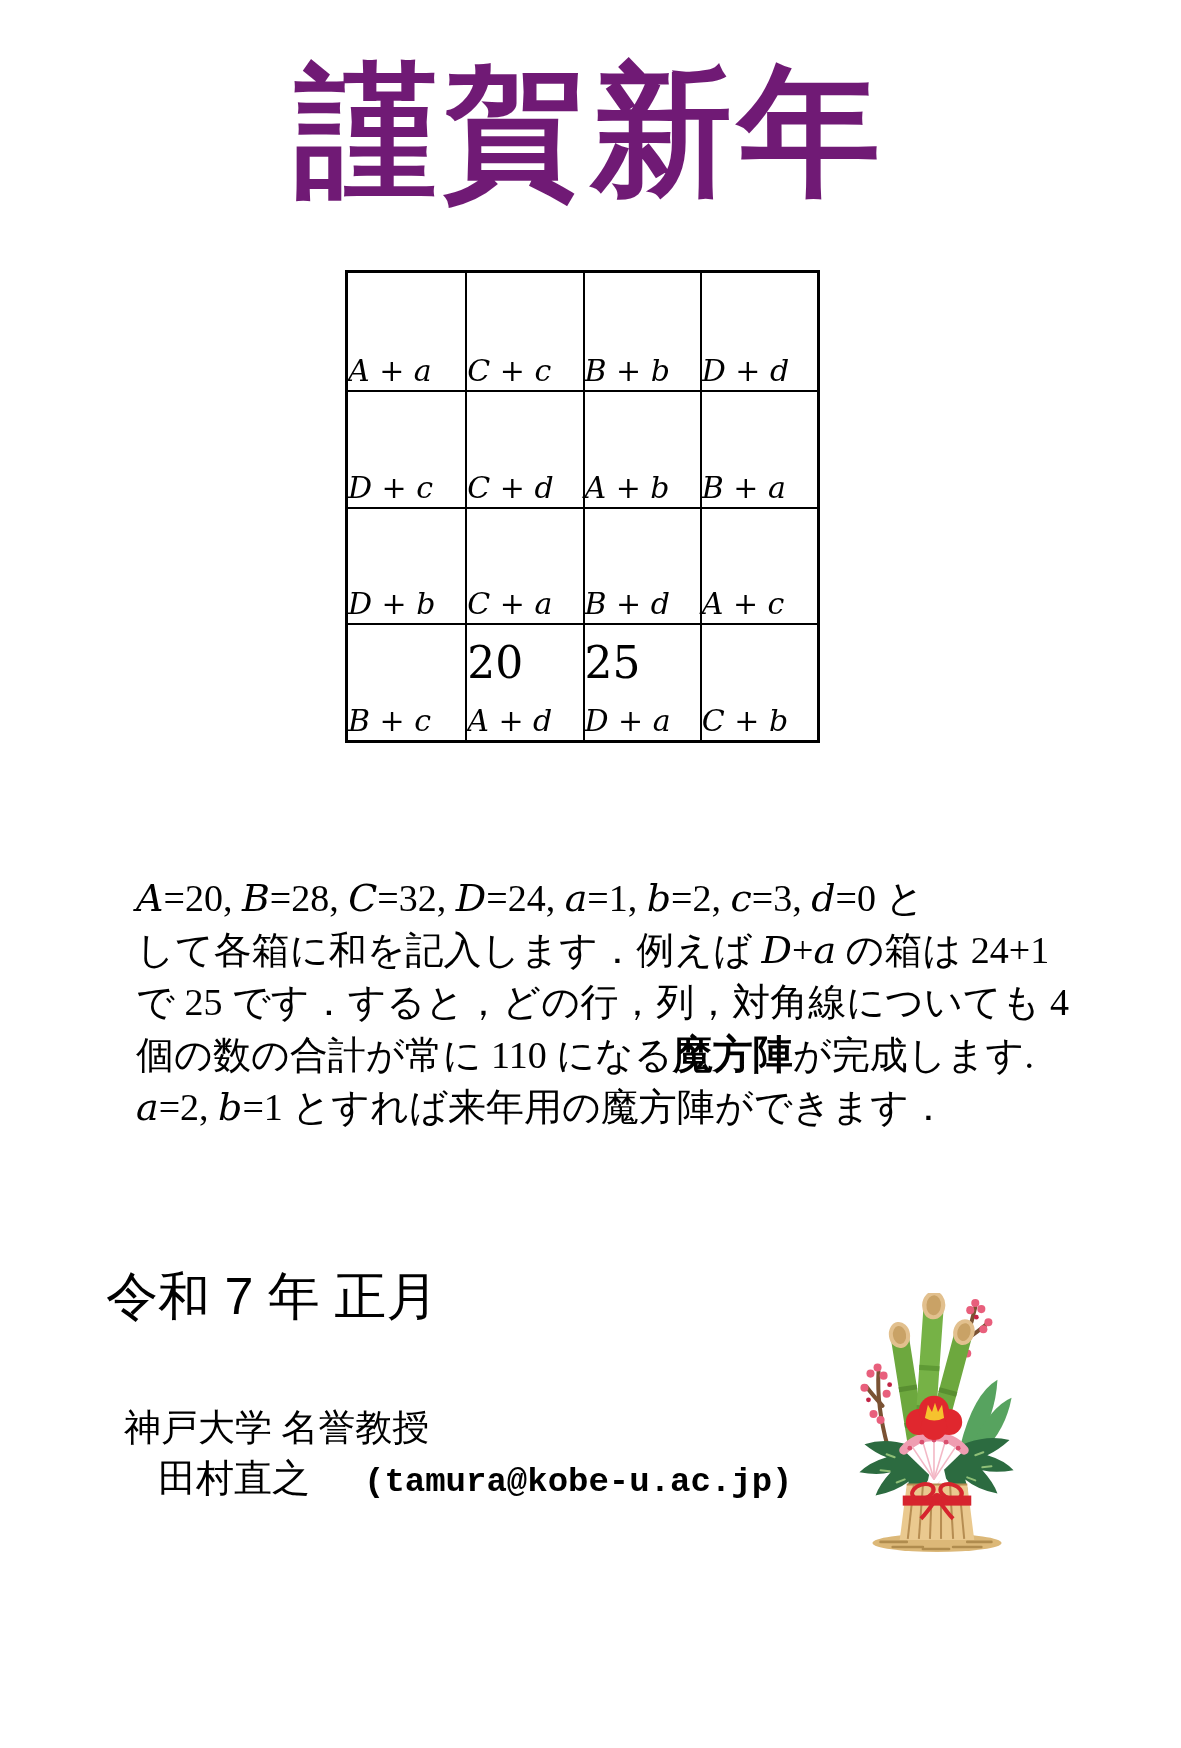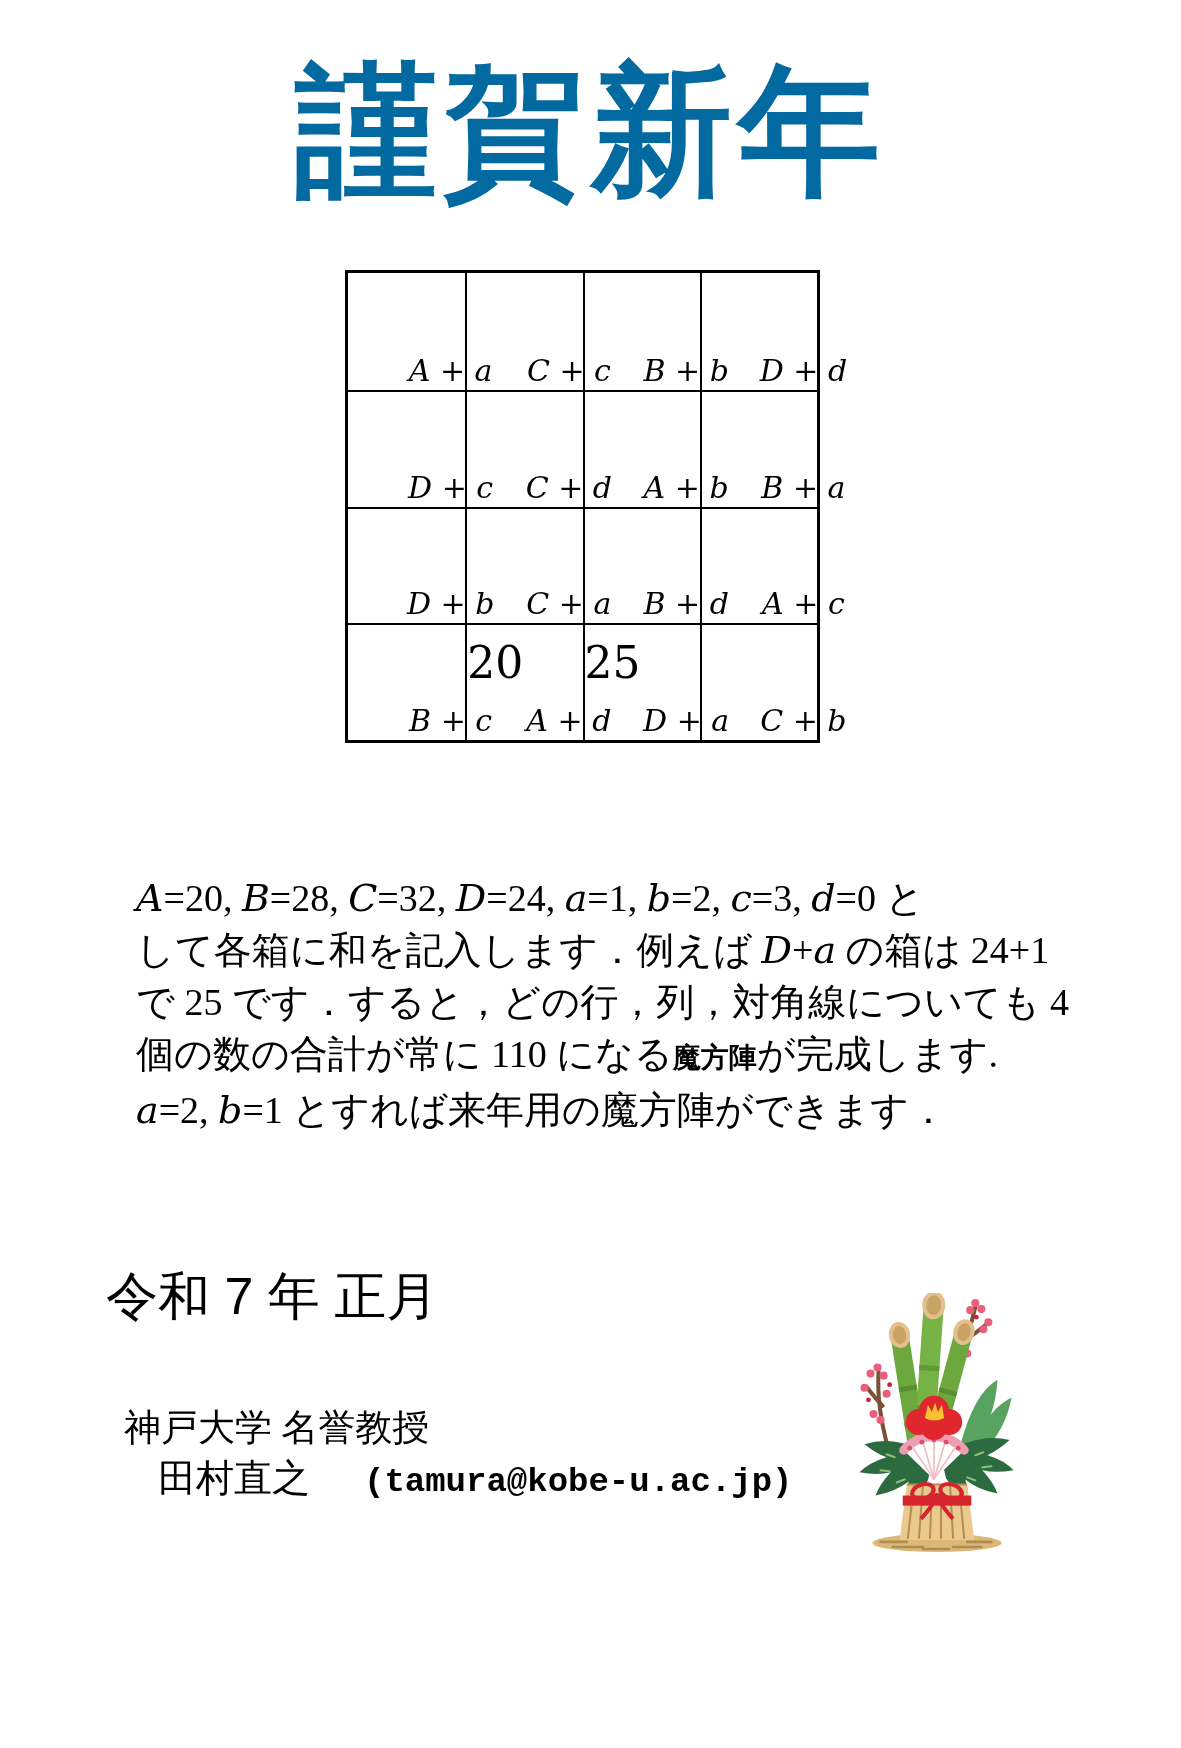--- a/index.html
+++ b/index.html
@@ -29,41 +29,40 @@
     grid-template-rows:repeat(4,1fr);
     border:3px solid #000;
     box-sizing:border-box;
     background:#fff;
   }
   .cell{position:relative;border-left:2px solid #000;border-top:2px solid #000;}
   .cell:nth-child(4n+1){border-left:none;}
   .cell:nth-child(-n+4){border-top:none;}
   .expr{
     position:absolute;bottom:4px;left:0;width:100%;
-    text-align:center;
+    text-align:left;
     font-style:italic;
     font-size:30px;line-height:1;
     font-family:"DejaVu Serif","Liberation Serif",serif;
-    margin-left:44px;
   }
   .num{
     position:absolute;top:16px;left:0;width:100%;
     font-size:44px;line-height:1;
     font-family:"DejaVu Serif","Liberation Serif",serif;
   }
   
   .para{
     position:absolute;left:104px;top:872px;width:982px;
     font-size:38px;line-height:52px;
     white-space:pre-wrap;
     margin-left:32px;
   }
   .pline{white-space:pre;}
   .it{font-style:italic;font-family:"DejaVu Serif","Liberation Serif",serif;}
-  .bd{font-weight:bold;font-family:"Liberation Sans","DejaVu Sans",sans-serif;font-size:28px;}
+  .bd{font-weight:bold;font-family:"Liberation Sans","DejaVu Sans",sans-serif;font-size:40px;}
   
   .dateline{
     position:absolute;left:106px;top:1268px;
     font-family:"Liberation Sans","DejaVu Sans",sans-serif;
     font-weight:normal;font-size:52px;line-height:1.1;
   }
   .affiliation{
     position:absolute;left:124px;top:1408px;
     font-size:37px;line-height:1.1;
   }
@@ -81,21 +80,21 @@
   .kadomatsu{
     position:absolute;left:856px;top:1293px;
     width:162px;height:262px;
   }
 </style>
 </head>
 <body>
 
 <div class="page">
 
-  <div class="title" style="color: #0369a1;">謹賀新年</div>
+  <div class="title" style="color: #701a75;">謹賀新年</div>
 
   <div class="grid">
       <div class="cell">
         <div class="expr">A + a</div>
       </div>
       <div class="cell">
         <div class="expr">C + c</div>
       </div>
       <div class="cell">
         <div class="expr">B + b</div>

